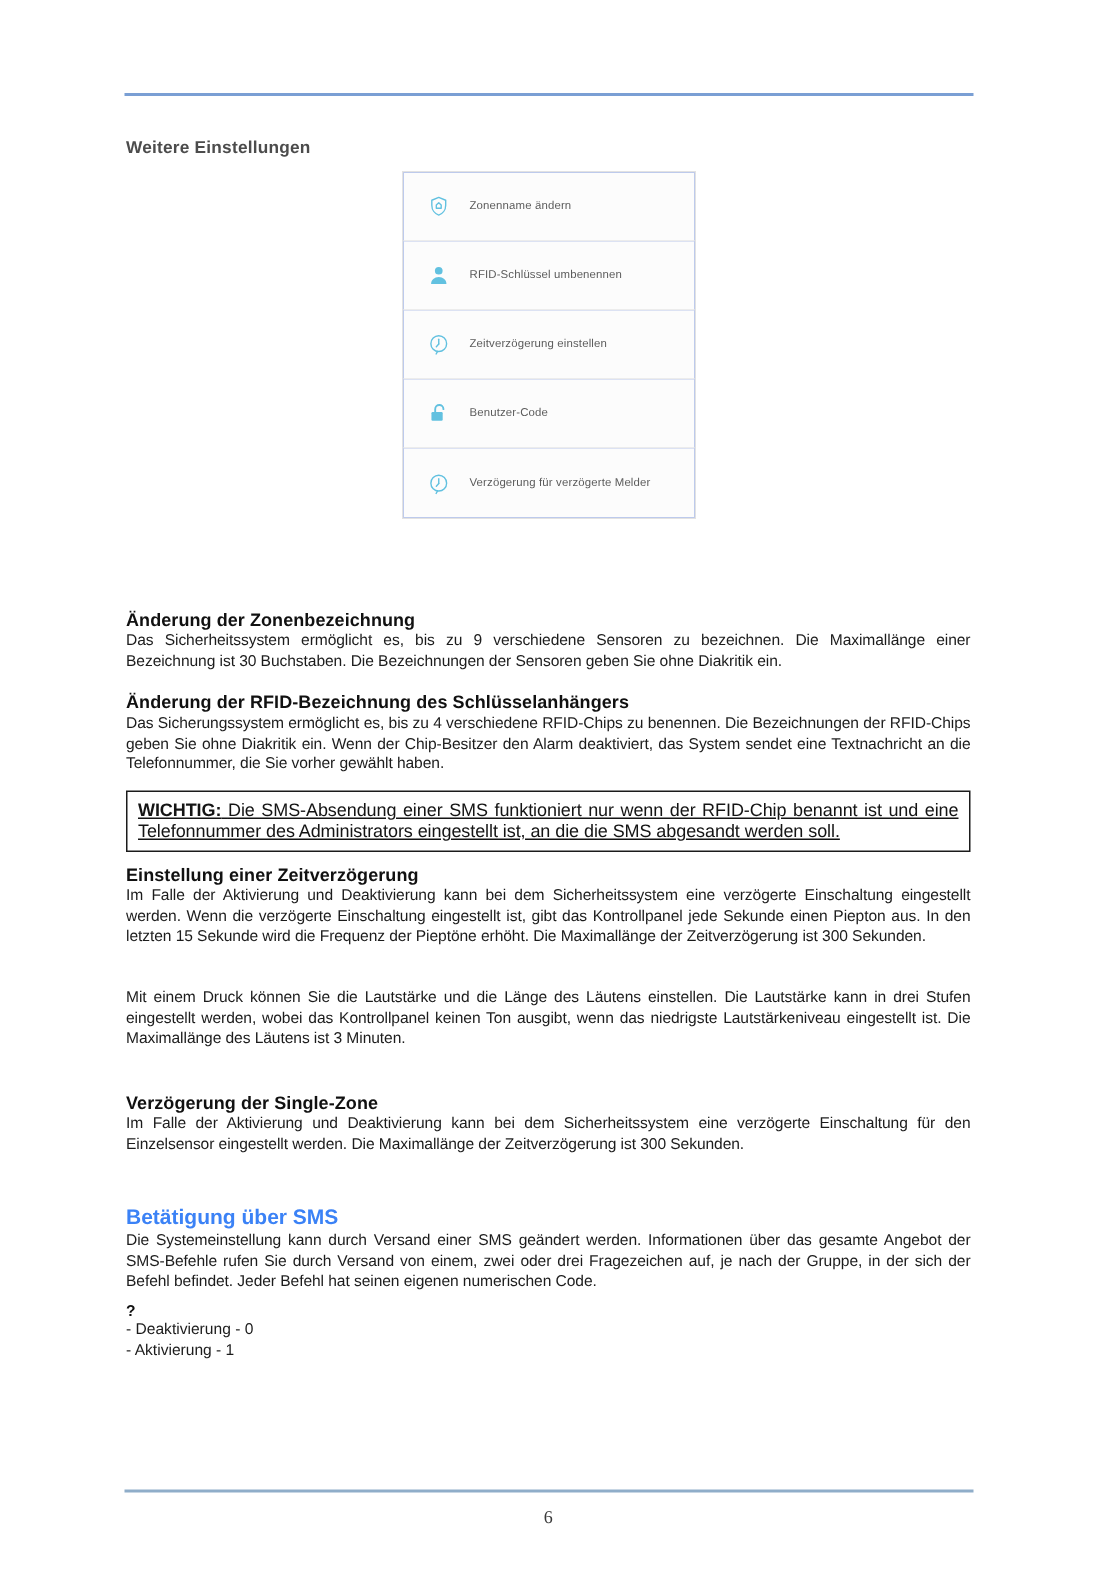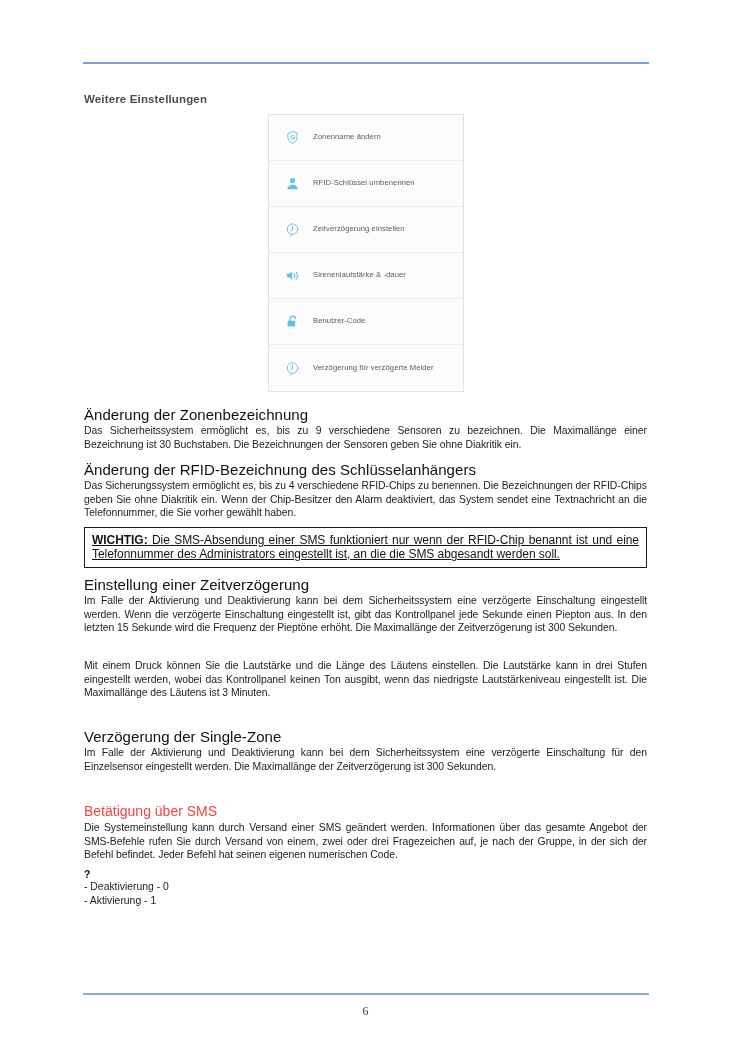--- a/index.html
+++ b/index.html
@@ -102,30 +102,30 @@
   }
 
   
   .body-block {
     position: absolute;
     left: 84px;
     width: 563px;
   }
   h3.sub {
     margin: 0 0 1px 0;
-    font-size: 15px;
-    font-weight: normal;
+    font-size: 12px;
+    font-weight: bold;
     color: #111;
     letter-spacing: 0.05px;
   }
   h2.big {
     margin: 0 0 2px 0;
     font-size: 14px;
-    font-weight: normal;
-    color: #ef4444;
+    font-weight: bold;
+    color: #3b82f6;
   }
   p.para {
     margin: 0;
     font-size: 10.4px;
     line-height: 13.6px;
     color: #1c1c1c;
     text-align: justify;
     letter-spacing: -0.05px;
   }
 
@@ -201,30 +201,20 @@
         <svg width="15" height="15" viewBox="0 0 24 24" fill="none" stroke="#62c1e0" stroke-width="1.5" stroke-linecap="round" stroke-linejoin="round">
           <circle cx="12" cy="11.4" r="8.4"></circle>
           <path d="M12 6.6v5.2"></path>
           <path d="M12 11.8 9.4 14.6"></path>
           <path d="M10.6 19.8 9.2 22.4"></path>
         </svg>
       </span>
       <span class="menu-label">Zeitverzögerung einstellen</span>
     </div>
 
-    <div class="menu-item">
-      <span class="menu-icon">
-        <svg width="15" height="15" viewBox="0 0 24 24">
-          <path d="M3 9.2h3.8L11.4 5v14L6.8 14.8H3Z" fill="#62c1e0"></path>
-          <path d="M14.6 8.8c1.3 1 1.3 5.4 0 6.4" fill="none" stroke="#62c1e0" stroke-width="1.8" stroke-linecap="round"></path>
-          <path d="M17.8 6.4c2.6 2 2.6 9.2 0 11.2" fill="none" stroke="#62c1e0" stroke-width="1.8" stroke-linecap="round"></path>
-        </svg>
-      </span>
-      <span class="menu-label">Sirenenlautstärke &amp; -dauer</span>
-    </div>
 
     <div class="menu-item">
       <span class="menu-icon">
         <svg width="15" height="15" viewBox="0 0 24 24">
           <rect x="4.2" y="10.6" width="12" height="9.4" rx="1.3" fill="#62c1e0"></rect>
           <path d="M8.2 10.6V7.6a4.4 4.4 0 0 1 8.8 0" fill="none" stroke="#62c1e0" stroke-width="2" stroke-linecap="round"></path>
         </svg>
       </span>
       <span class="menu-label">Benutzer-Code</span>
     </div>

